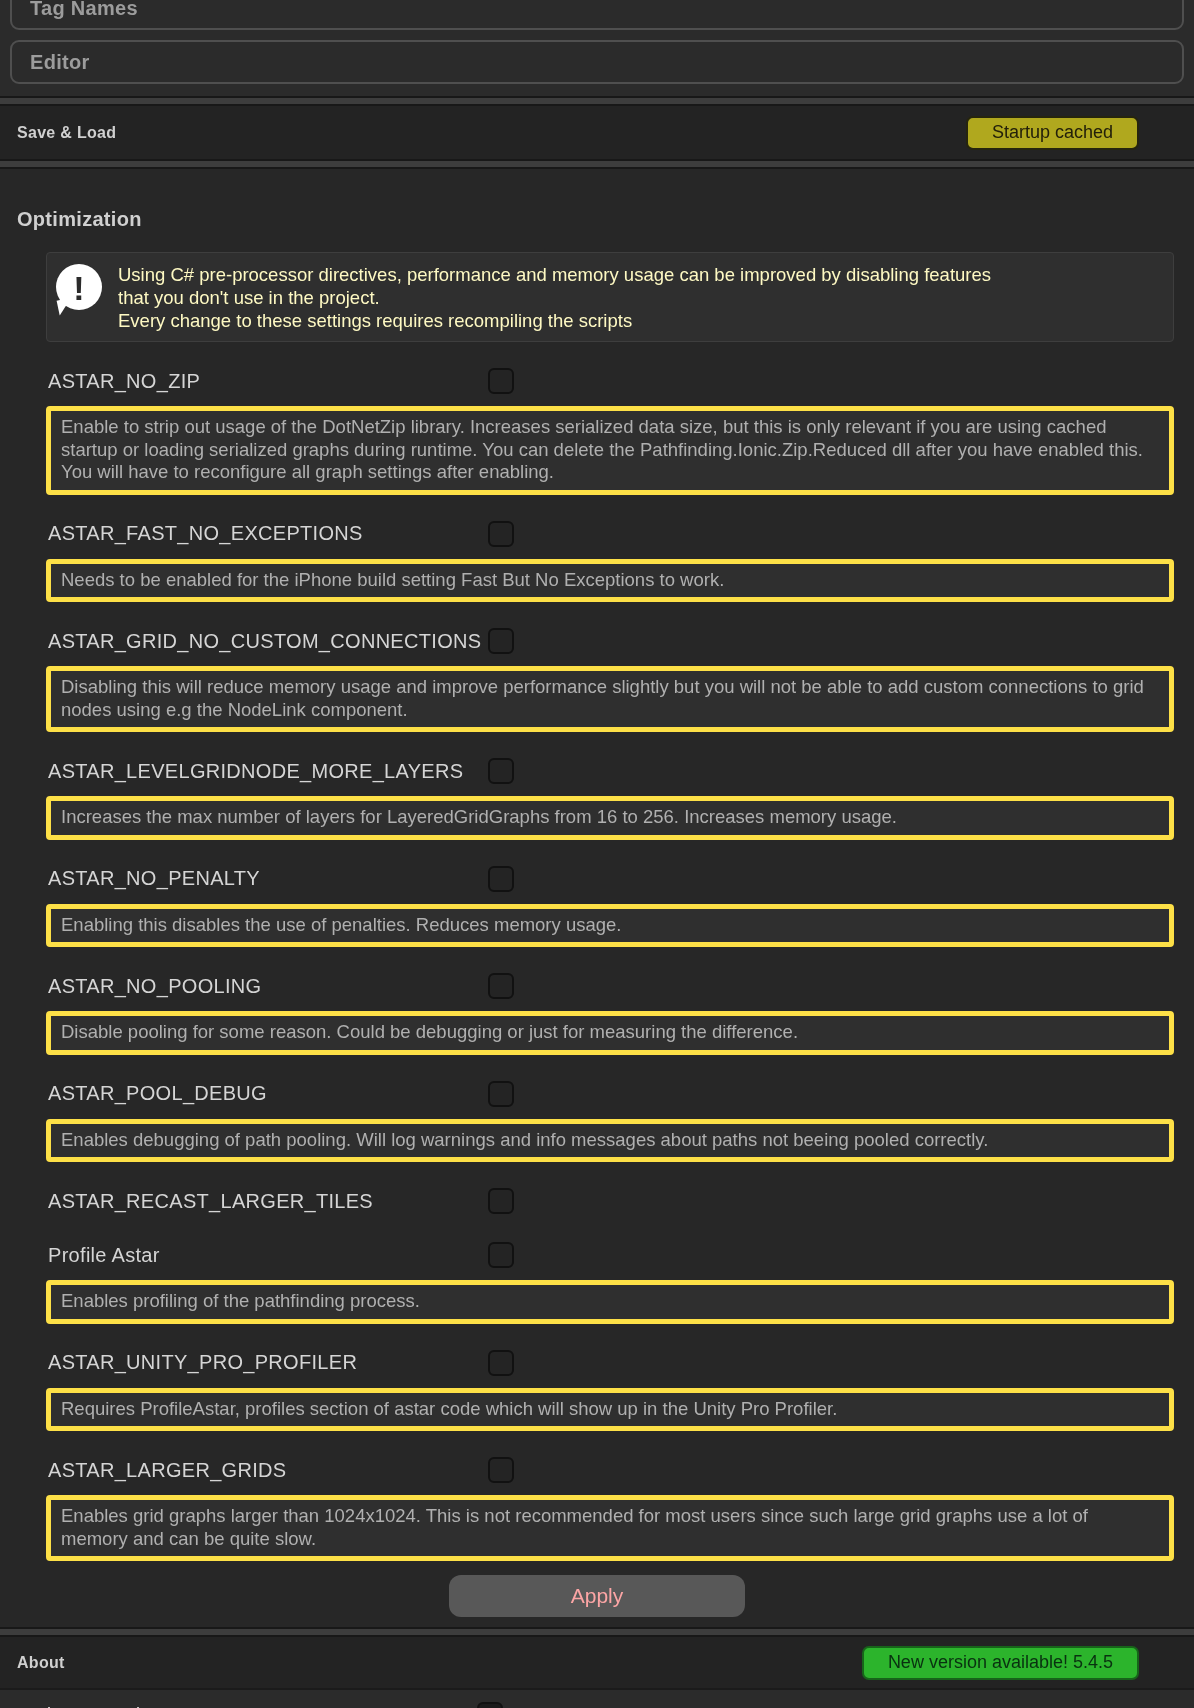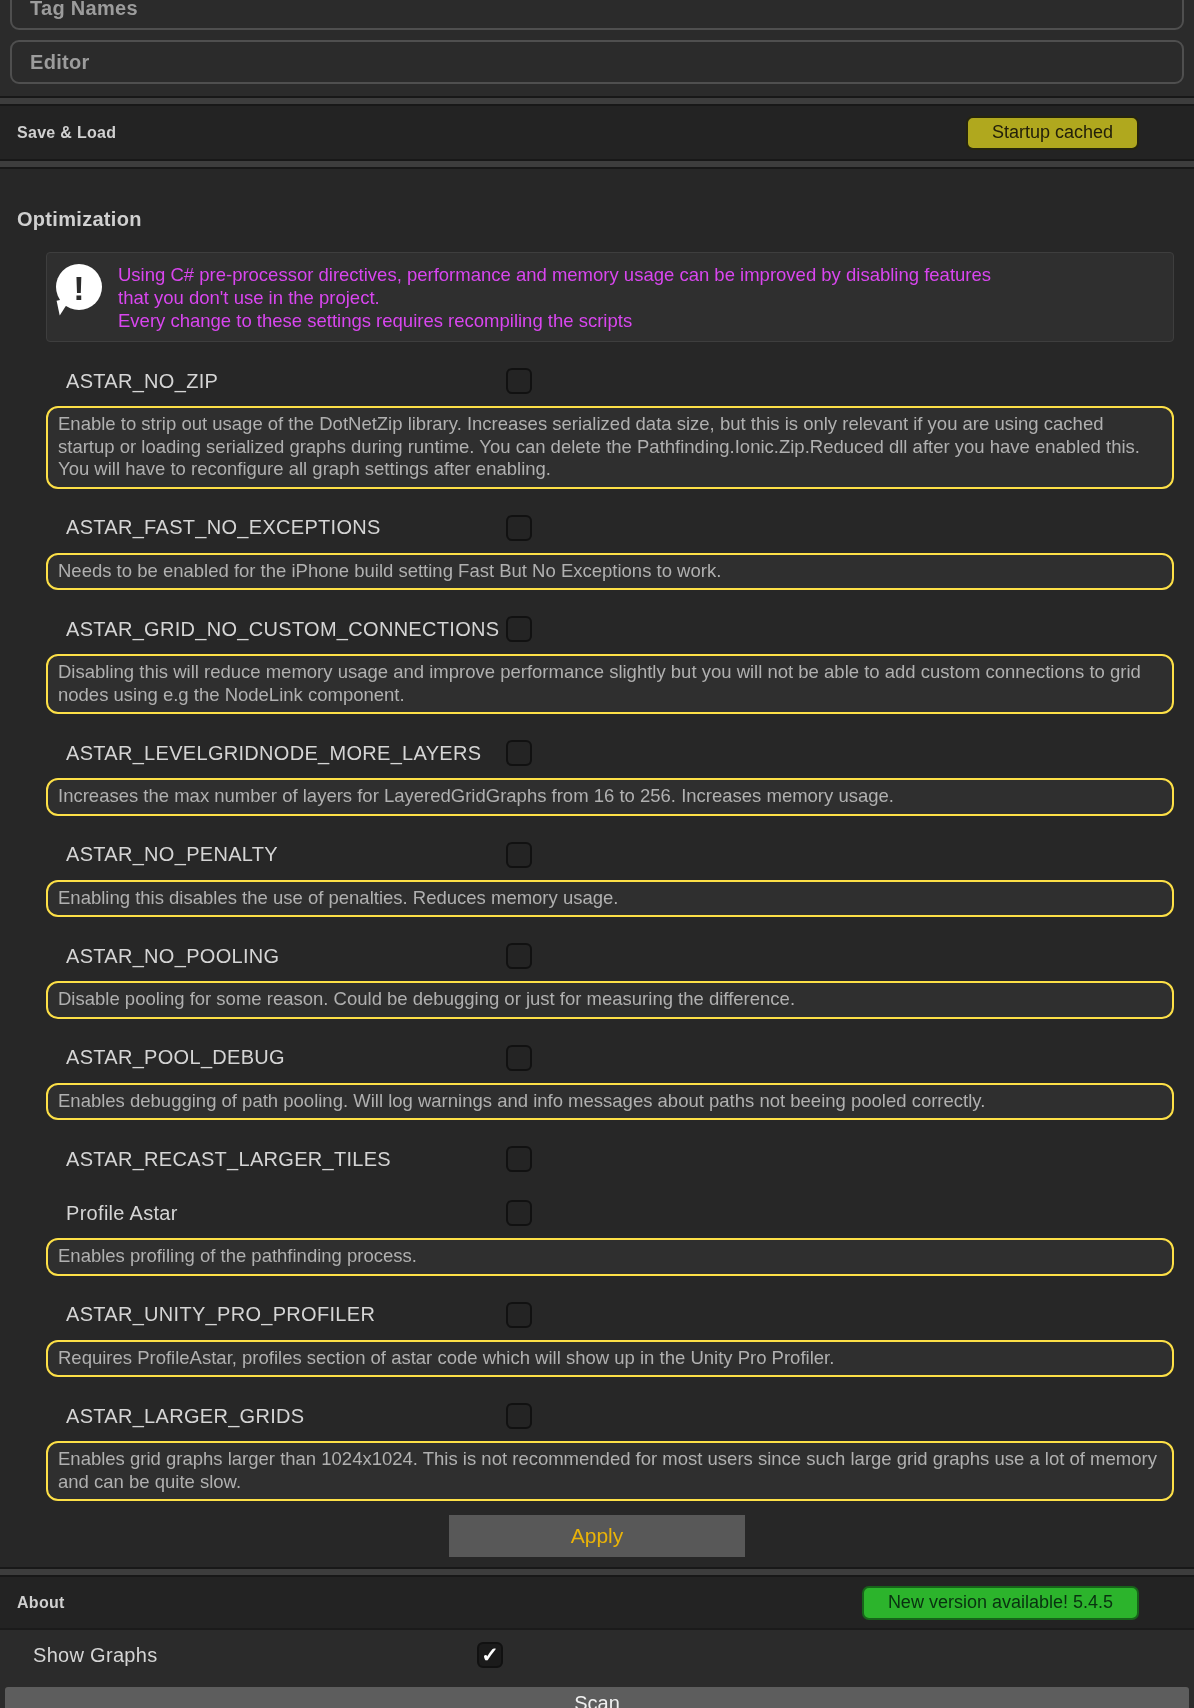--- a/index.html
+++ b/index.html
@@ -44,45 +44,45 @@
   .info-icon::before {
     content:"!"; position:absolute; left:0; right:0; top:2px; bottom:0;
     display:flex; align-items:center; justify-content:center;
     font-size:34px; font-weight:800; color:#2b2b2b;
   }
   .info-icon::after {
     content:""; position:absolute; left:2px; bottom:-4px; width:0; height:0;
     border-top:15px solid #ffffff; border-right:15px solid transparent;
     transform:rotate(-12deg);
   }
-  .info-text { white-space:pre-line; font-size:18.5px; line-height:23px; color:#d946ef; padding-top:1px; }
+  .info-text { white-space:pre-line; font-size:18.5px; line-height:23px; color:#fef9c3; padding-top:1px; }
   .setting-block { margin-top:24px; }
-  .setting-row { height:30px; padding-left:66px; display:flex; align-items:center; }
+  .setting-row { height:30px; padding-left:48px; display:flex; align-items:center; }
   .setting-label {
     flex:0 0 440px; font-size:20px; color:#d5d5d5; letter-spacing:.3px;
     white-space:nowrap; overflow:hidden;
   }
   .checkbox {
     width:26px; height:26px; border:2px solid #111111; border-radius:6px;
     background:#242424; cursor:pointer; flex:0 0 26px;
     display:flex; align-items:center; justify-content:center;
   }
   .checkbox.checked { background:#1b1b1b; }
   .check-glyph { display:none; }
   .checkbox.checked .check-glyph { display:block; }
   .check-glyph::after { content:"✓"; color:#ffffff; font-size:21px; font-weight:700; line-height:1; }
   .desc-box {
     margin:10px 20px 0 46px; padding:5px 10px 6px;
-    background:#2f2f2f; border:2px solid #fde047; border-radius:12px;
+    background:#2f2f2f; border:5px solid #fde047; border-radius:4px;
     font-size:18.5px; line-height:22.5px; color:#b0b0b0;
   }
   .apply-btn {
     display:block; margin:14px auto 10px; width:296px; height:42px;
-    background:#585858; color:#eab308; font-size:21px;
-    border:none; border-radius:0; cursor:pointer;
+    background:#585858; color:#fca5a5; font-size:21px;
+    border:none; border-radius:12px; cursor:pointer;
     font-family:"Liberation Sans", sans-serif;
   }
   
   .about-header { border-bottom:2px solid #1b1b1b; }
   .about-content { background:#2b2b2b; }
   .show-graphs-row { padding-left:33px; padding-top:10px; height:40px; display:flex; align-items:center; }
   .show-graphs-row .setting-label { flex:0 0 444px; }
   .scan-btn {
     display:block; margin:17px 5px 0; width:calc(100% - 10px); height:33px;
     background:#5d5d5d; color:#efefef; font-size:20px;

